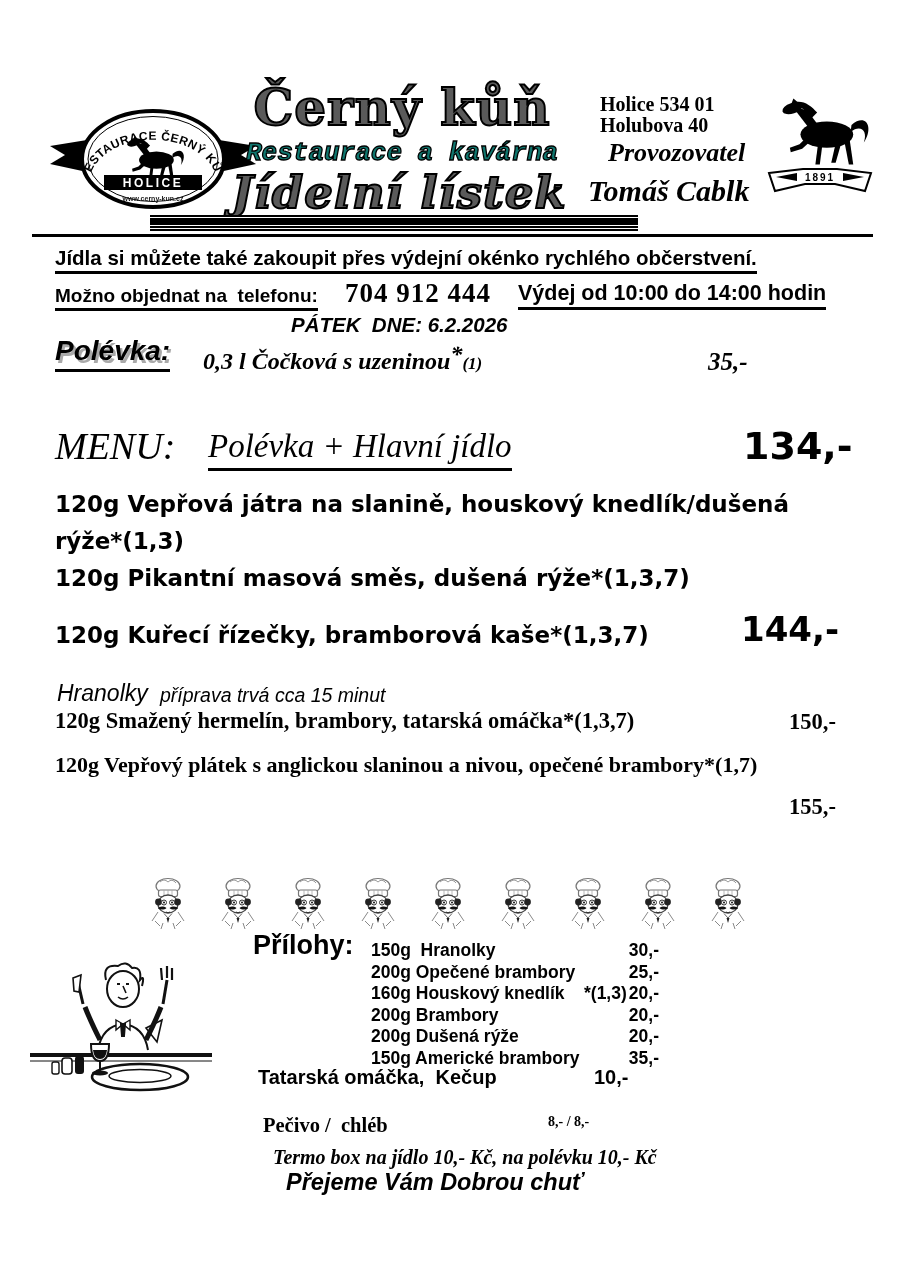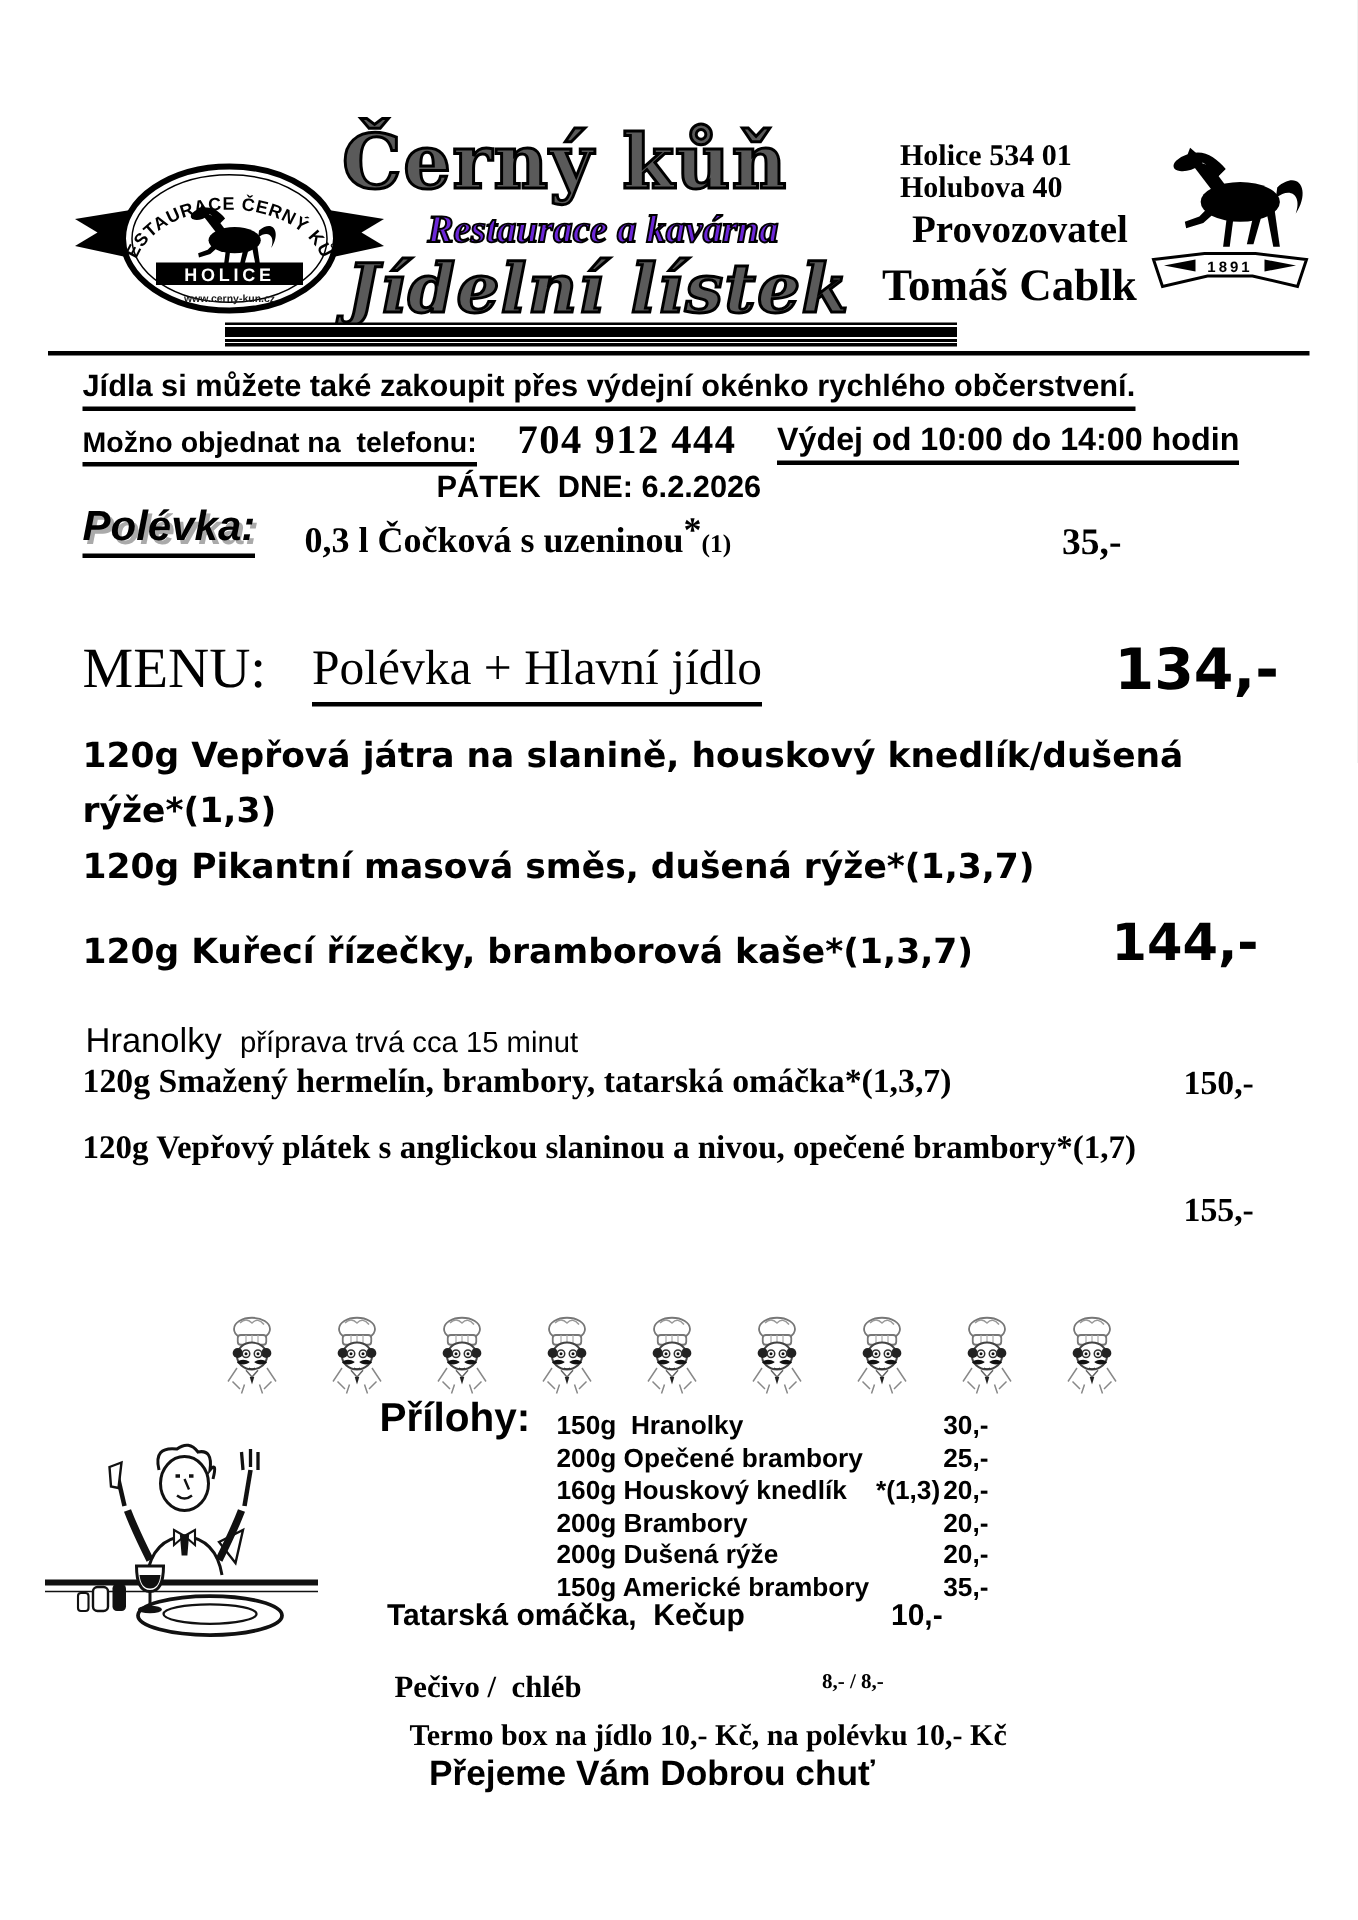--- a/index.html
+++ b/index.html
@@ -1,29 +1,29 @@
 <!DOCTYPE html>
 <html><head>
 <meta charset="utf-8">
 <style>
   html,body{margin:0;padding:0;background:#e8e8e8;}
   .page{position:relative;width:905px;height:1280px;background:#fff;color:#000;
         font-family:"Liberation Sans",sans-serif;overflow:hidden;margin:0 auto;}
   .abs{position:absolute;}
   .pre{white-space:pre;}
   .b{font-weight:bold;}
-  .i{}
+  .i{font-style:italic;}
   .serif{font-family:"Liberation Serif",serif;}
   .wide{font-family:"DejaVu Sans",sans-serif;font-weight:bold;}
   .hand{font-family:"Liberation Sans",sans-serif;font-weight:bold;}
   .u2{border-bottom:3px solid #000;padding-bottom:1px;}
   .u3{border-bottom:3px solid #000;padding-bottom:3px;}
   .wordart{font-family:"DejaVu Serif",serif;font-weight:bold;color:#5a5a5a;
            -webkit-text-stroke:2px #000;letter-spacing:1px;}
-  .wordart-sm{font-family:Liberation Serif, serif;font-weight:bold;font-style:italic;color:#6d28d9;
+  .wordart-sm{font-family:Liberation Mono, monospace;font-weight:bold;font-style:italic;color:#0f766e;
            -webkit-text-stroke:1.3px #000;}
   .soup-label{font-weight:bold;font-style:italic;font-size:28px;
               text-shadow:2.5px 2.5px 0 #aaa;border-bottom:3px solid #000;padding-bottom:2px;}
   .band{background:linear-gradient(to bottom,
         #000 0 2px,#fff 2px 3px,#000 3px 10px,#fff 10px 11px,
         #000 11px 13px,#fff 13px 14px,#000 14px 16px);}
   .rule{background:#000;}
   .menu-item{font-family:"DejaVu Sans",sans-serif;font-weight:bold;font-size:23px;line-height:37px;}
   .sides-row{display:flex;font-size:17.5px;font-weight:bold;height:21.5px;align-items:flex-start;}
   .sides-row .price{margin-left:auto;}
@@ -83,21 +83,21 @@
       </defs>
     <text font-size="12" font-weight="bold" letter-spacing="0.5">
       <textPath href="#arcT" startOffset="50%" text-anchor="middle">RESTAURACE ČERNÝ KŮŇ</textPath>
     </text>
     <use href="#horseShape" transform="translate(67,26) scale(0.58)"></use>
     <rect x="54" y="67" width="98" height="15" fill="#000"></rect>
     <text x="103" y="79" text-anchor="middle" fill="#fff" font-size="12" font-weight="bold" letter-spacing="2.5">HOLICE</text>
     <text x="103" y="93" text-anchor="middle" fill="#1a1a1a" font-size="7" font-weight="bold">www.cerny-kun.cz</text>
   </svg>
 
-  <div class="abs wordart" style="left:228px;top:78px;width:348px;font-size:50px;">Černý kůň</div>
+  <div class="abs wordart" style="left:228px;top:78px;width:348px;text-align:center;font-size:50px;">Černý kůň</div>
   <div class="abs wordart-sm" style="left:228px;top:138px;width:348px;text-align:center;font-size:26px;">Restaurace a kavárna</div>
   <div class="abs wordart" style="left:213px;top:166px;width:372px;text-align:center;font-size:45px;font-style:italic;">Jídelní lístek</div>
   <div class="abs band" style="left:150px;top:215px;width:488px;height:16px;"></div>
 
   <div class="abs serif b" style="left:600px;top:93px;font-size:20px;">Holice 534 01</div>
   <div class="abs serif b" style="left:600px;top:114px;font-size:20px;">Holubova 40</div>
   <div class="abs serif i" style="left:608px;top:138px;font-size:26px;font-weight:600;">Provozovatel</div>
   <div class="abs serif b i" style="left:588px;top:174px;font-size:30px;">Tomáš Cablk</div>
 
   <svg class="abs" style="left:763px;top:93px" width="114" height="112" viewBox="0 0 114 112">

